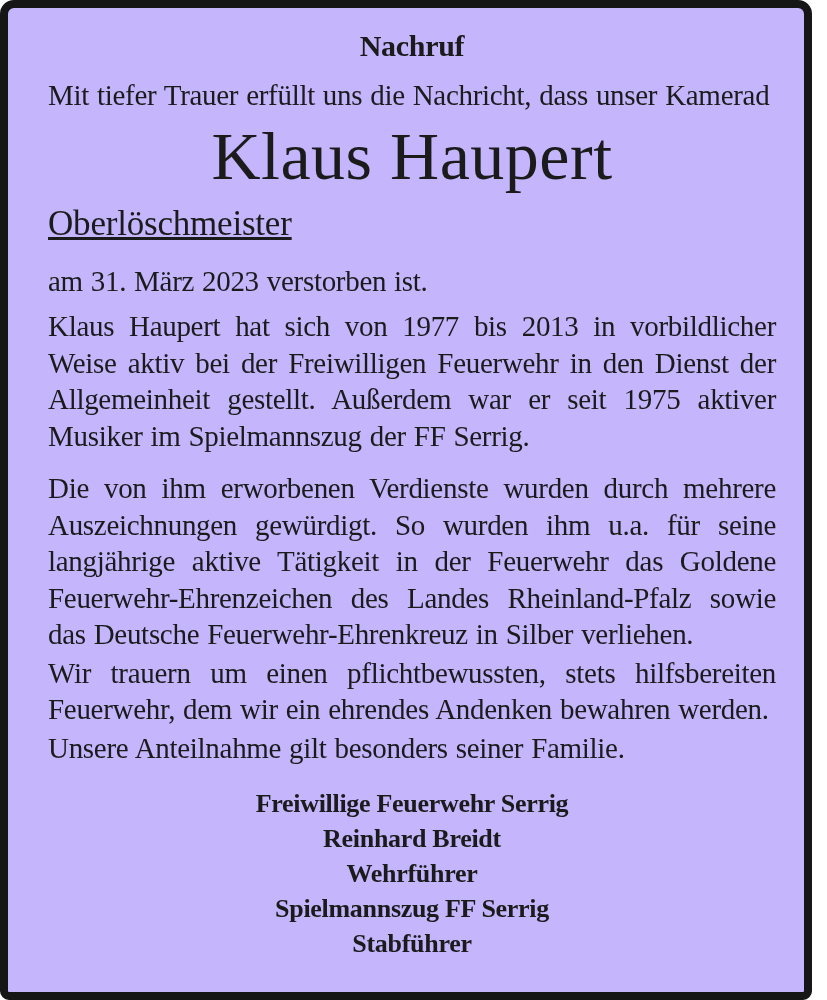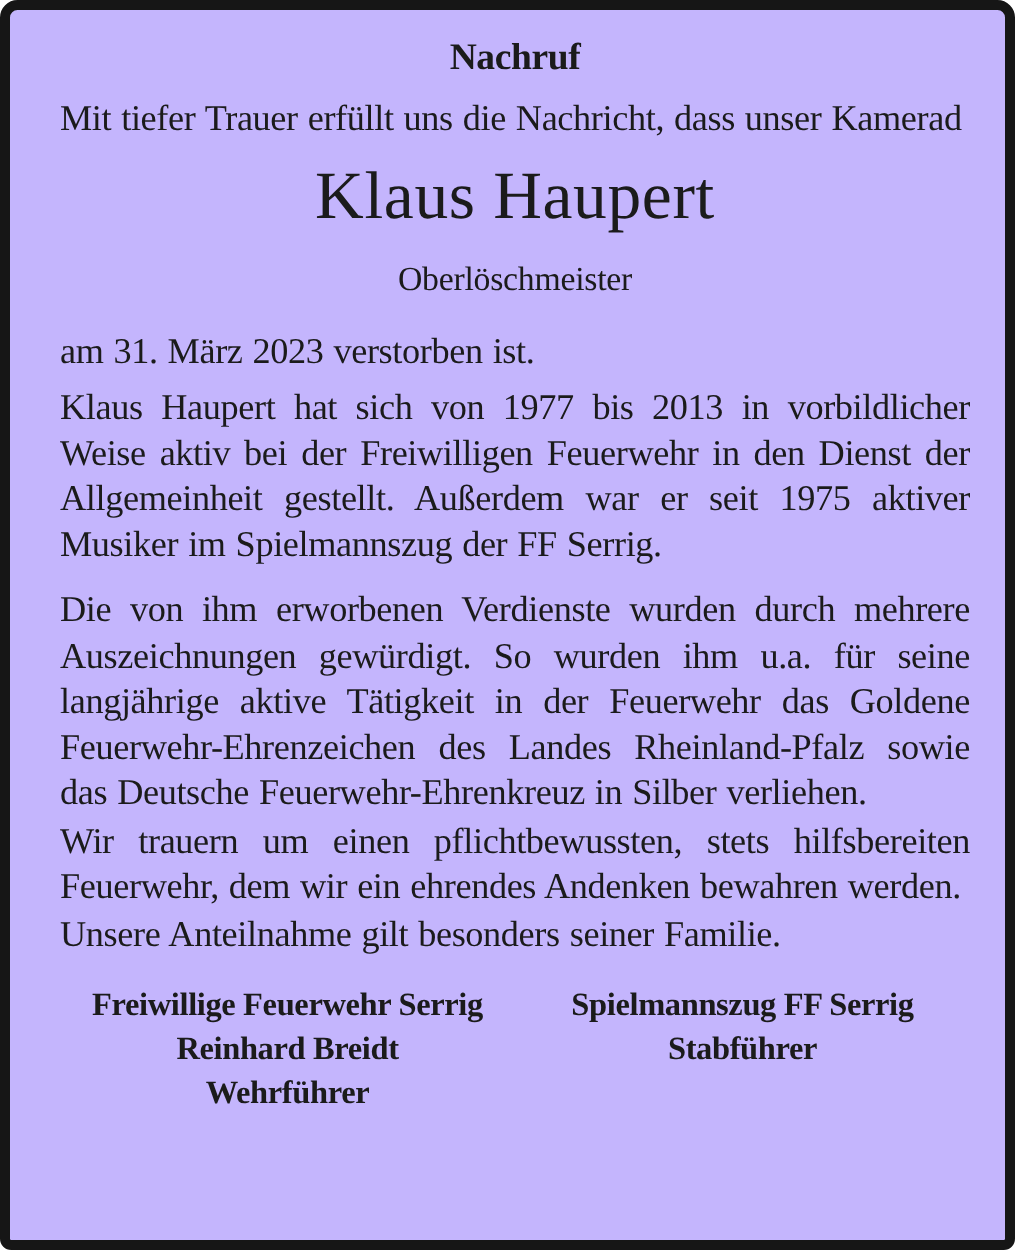--- a/index.html
+++ b/index.html
@@ -34,41 +34,41 @@
     font-size: 29px;
     line-height: 36.5px;
     letter-spacing: -0.3px;
     word-spacing: 1px;
     text-align: justify;
   }
   .intro { margin-top: 12px; }
   .deceased-name {
     margin: 5px 0 0 0;
     text-align: center;
-    font-size: 54px;
+    font-size: 68px;
     line-height: 74px;
     font-weight: normal;
     letter-spacing: 0.5px;
     white-space: nowrap;
   }
   .deceased-rank {
     margin: 14px 0 0 0;
-    text-align: center;
-    font-size: 27px;
+    font-size: 35px;
     line-height: 33px;
     letter-spacing: -0.2px;
+    text-decoration: underline;
   }
   .date-line { margin-top: 23px; text-align: left; }
   .para-1 { margin-top: 9px; }
   .para-2 { margin-top: 16px; }
   .para-3 { margin-top: 2px; }
   .para-4 { margin-top: 2px; text-align: left; }
   .signatures {
     display: flex;
-    flex-direction: row;
+    flex-direction: column;
     margin-top: 20px;
   }
   .sig {
     flex: 1 1 50%;
     text-align: center;
     font-weight: bold;
     font-size: 26px;
     line-height: 35px;
     letter-spacing: -0.3px;
   }

